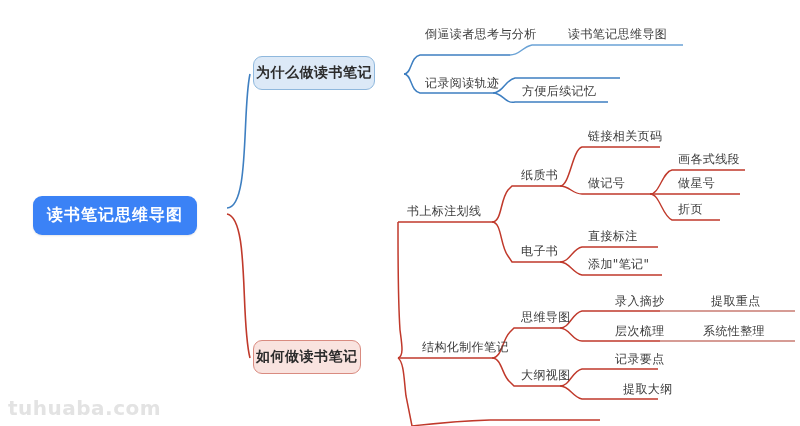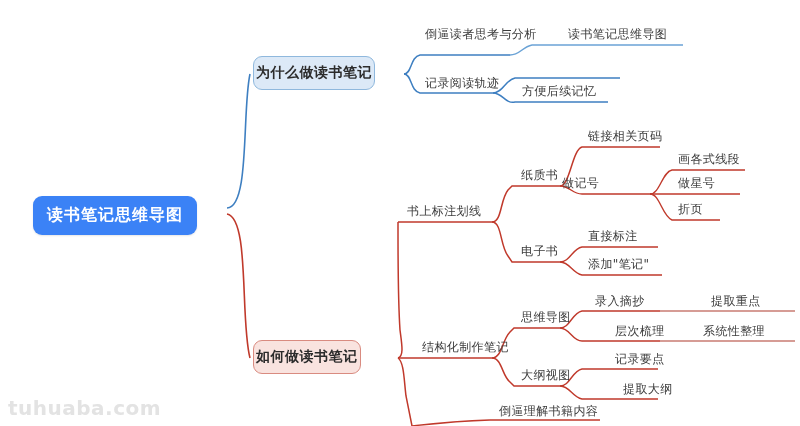--- a/index.html
+++ b/index.html
@@ -145,49 +145,48 @@
 
 
   <div class="node leaf" style="left:519px; top:84px;">方便后续记忆</div>
 
   <div class="node leaf" style="left:404px; top:204px;">书上标注划线</div>
 
   <div class="node leaf" style="left:518px; top:168px;">纸质书</div>
 
   <div class="node leaf" style="left:585px; top:129px;">链接相关页码</div>
 
-  <div class="node leaf" style="left:559px; top:176px;">做记号</div>
+  <div class="node leaf" style="left:585px; top:176px;">做记号</div>
 
   <div class="node leaf" style="left:675px; top:152px;">画各式线段</div>
 
   <div class="node leaf" style="left:675px; top:176px;">做星号</div>
 
   <div class="node leaf" style="left:675px; top:202px;">折页</div>
 
   <div class="node leaf" style="left:518px; top:244px;">电子书</div>
 
   <div class="node leaf" style="left:585px; top:229px;">直接标注</div>
 
   <div class="node leaf" style="left:585px; top:257px;">添加"笔记"</div>
 
   <div class="node leaf" style="left:410px; top:340px;margin-left:9px;">结构化制作笔记</div>
 
   <div class="node leaf" style="left:518px; top:310px;">思维导图</div>
 
-  <div class="node leaf" style="left:592px; top:294px;">录入摘抄</div>
+  <div class="node leaf" style="left:612px; top:294px;">录入摘抄</div>
 
   <div class="node leaf" style="left:708px; top:294px;">提取重点</div>
 
   <div class="node leaf" style="left:612px; top:324px;">层次梳理</div>
 
   <div class="node leaf" style="left:700px; top:324px;">系统性整理</div>
 
   <div class="node leaf" style="left:518px; top:368px;">大纲视图</div>
 
   <div class="node leaf" style="left:612px; top:352px;">记录要点</div>
 
   <div class="node leaf" style="left:620px; top:382px;">提取大纲</div>
 
-  <div class="node leaf" style="left:496px; top:404px;">倒逼理解书籍内容</div>
 
   <div class="watermark">tuhuaba.com</div>
 
 </div>
 
 </body></html>

